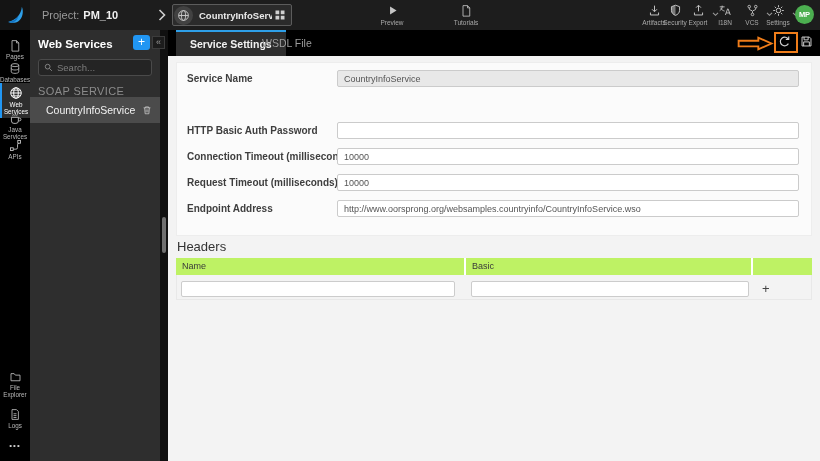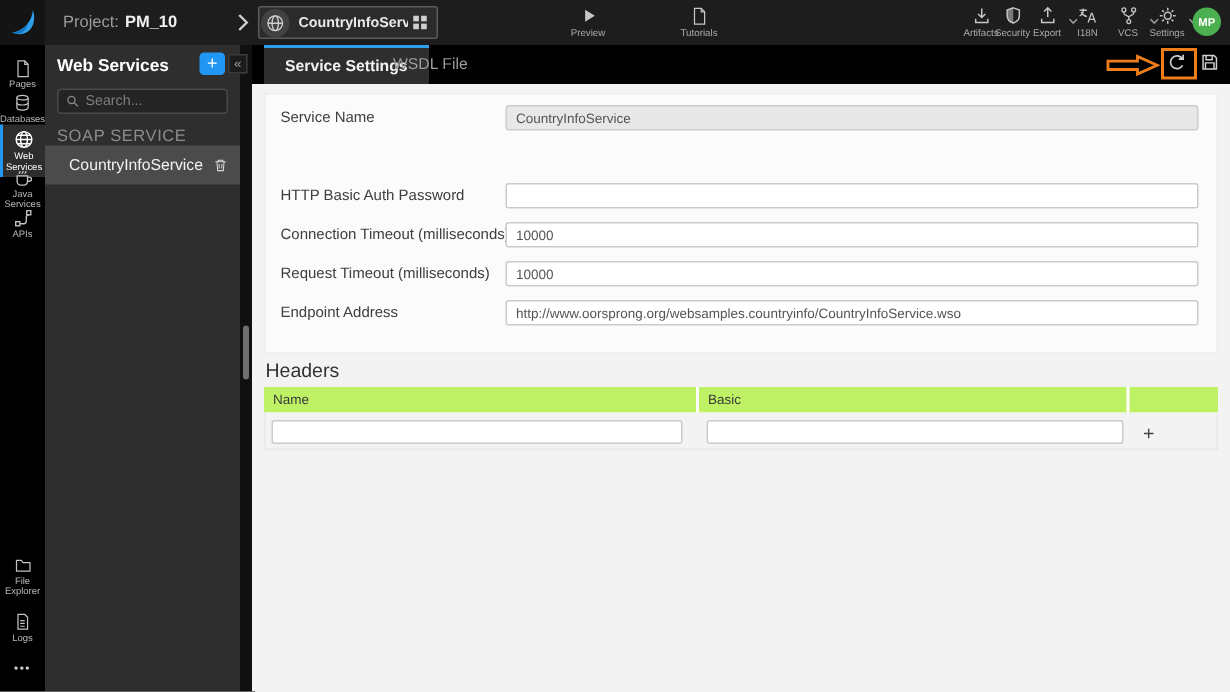--- a/index.html
+++ b/index.html
@@ -62,21 +62,21 @@
   #tab-settings { left:8px; } #tab-wsdl { left:80px; }
   .annot-arrow { position:absolute; left:569px; top:6px; pointer-events:none; }
   .annot-box { position:absolute; left:606px; top:2px; width:24px; height:21px; border:2px solid #ef7d1a; pointer-events:none; }
   .icon-btn { position:absolute; background:none; border:none; color:#d2d2d2; cursor:pointer; padding:0; }
   #reload-btn { left:610px; top:5px; } #save-btn { left:632px; top:5px; }
 
   
   .main { left:168px; top:56px; width:652px; height:405px; background:#f3f3f3; }
   .formpanel { position:absolute; left:8px; top:6px; width:636px; height:174px; background:#fbfbfb; border:1px solid #ededed; }
   .frow { position:absolute; left:0; width:100%; height:22px; }
-  .frow label { position:absolute; left:10px; top:3px; font-size:10px; font-weight:400; color:#3e3e3e; }
+  .frow label { position:absolute; left:10px; top:3px; font-size:10px; font-weight:700; color:#3e3e3e; }
   .finput { position:absolute; left:160px; top:0; width:462px; height:17px; border:1px solid #cbcbcb; border-radius:2px; background:#fff; font-size:9px; color:#555; padding:0 6px; outline:none; font-family:"Liberation Sans",sans-serif; }
   .finput:disabled { background:#e8e8e8; color:#555; }
   #fr0{top:7px;} #fr1{top:33px;} #fr2{top:59px;} #fr3{top:85px;} #fr4{top:111px;} #fr5{top:137px;}
   .hdr-title { position:absolute; left:9px; top:183px; font-size:13px; color:#333; }
   .htable { position:absolute; left:8px; top:202px; width:636px; }
   .thead { display:flex; height:17px; background:#bef264; }
   .th { font-size:9px; color:#3a3a3a; padding:3px 0 0 6px; }
   .th-name { width:290px; border-right:2px solid #fff; }
   .th-value { width:287px; border-right:2px solid #fff; }
   .th-action { flex:1; }

